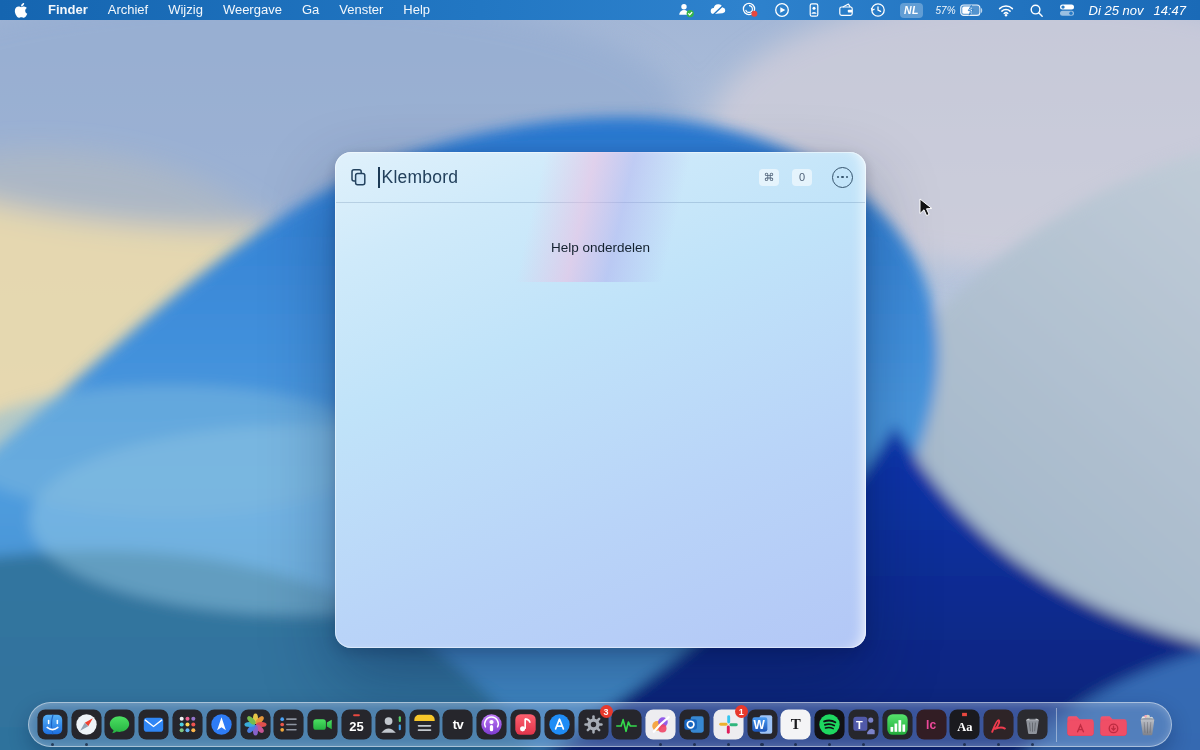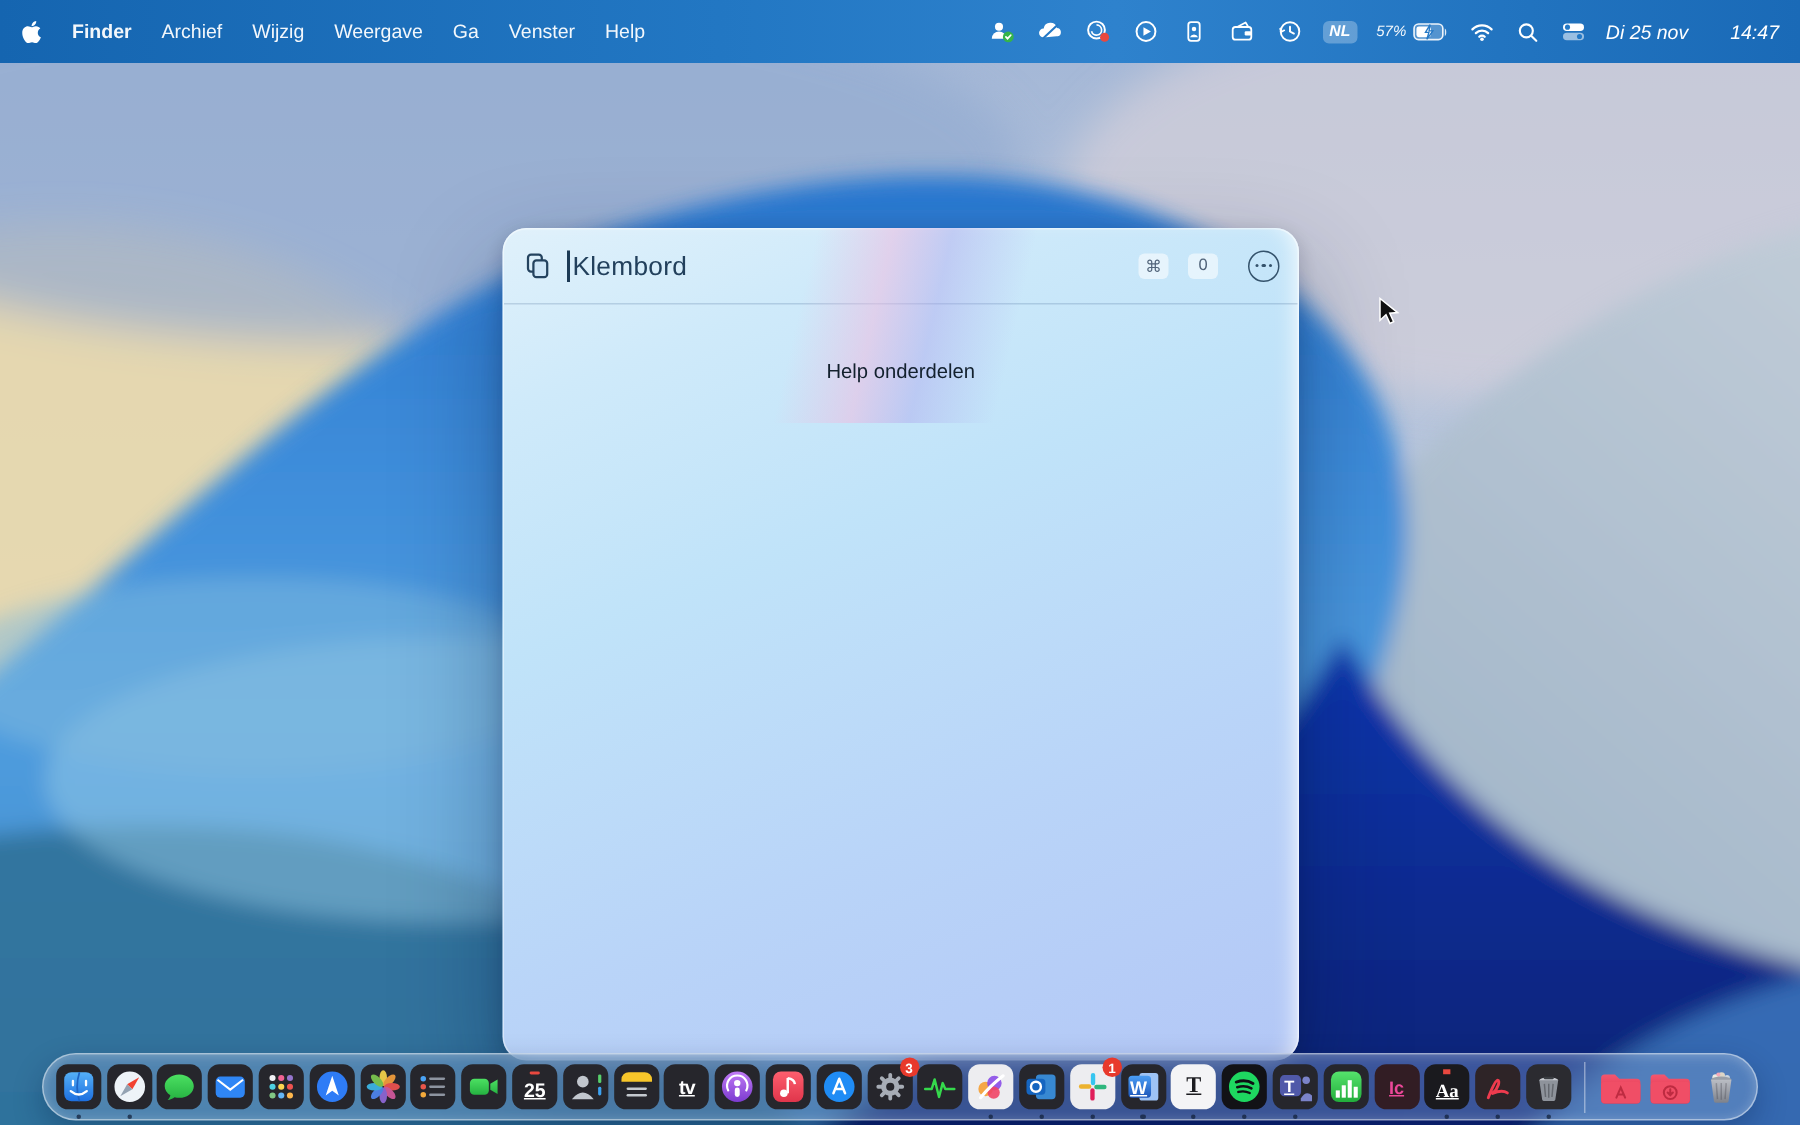--- a/index.html
+++ b/index.html
@@ -7,42 +7,42 @@
     width:1200px;height:750px;overflow:hidden;position:relative;
     font-family:"Liberation Sans",sans-serif;
     -webkit-font-smoothing:antialiased;
   }
 
   
   .wallpaper{position:absolute;inset:0;z-index:0;}
 
   
   .menubar{
-    position:absolute;top:0;left:0;right:0;height:42px;z-index:50;
+    position:absolute;top:0;left:0;right:0;height:20px;z-index:50;
     display:flex;align-items:center;justify-content:space-between;
     padding:0 14px 0 12px;box-sizing:border-box;
     background:linear-gradient(90deg,#1565b0 0%,#2277c3 40%,#2e82cd 62%,#2173bf 85%,#1a6ab7 100%);
     color:#fff;font-size:13px;
   }
   .mb-left{display:flex;align-items:center;gap:2px;}
   .menu-item{padding:0 10px;line-height:26px;white-space:nowrap;color:rgba(255,255,255,.95);}
   .menu-item.active{font-weight:700;}
   .apple{display:flex;align-items:center;padding:0 8px 0 2px;}
   .mb-right{display:flex;align-items:center;gap:13px;font-style:italic;}
   .mb-ico{display:flex;align-items:center;justify-content:center;}
   .nl-badge{
     background:rgba(255,255,255,.28);border-radius:4px;color:#fff;font-weight:700;
     font-size:10.5px;padding:2px 4px;line-height:11px;letter-spacing:.2px;
   }
   .battery{display:flex;align-items:center;gap:4px;font-size:10px;color:rgba(255,255,255,.95);}
-  .clockdate{display:flex;align-items:center;gap:28px;font-size:13px;color:#fff;}
+  .clockdate{display:flex;align-items:center;gap:10px;font-size:13px;color:#fff;}
 
   
   .window{
-    position:absolute;left:335px;top:152px;width:531px;height:555px;z-index:30;
+    position:absolute;left:335px;top:152px;width:531px;height:496px;z-index:30;
     border-radius:16px;overflow:hidden;
     background:linear-gradient(158deg,#e0f1fb 0%,#cfeafa 16%,#c0e3f9 38%,#b9d4f8 68%,#b3c7f6 100%);
     box-shadow:0 30px 70px rgba(5,25,70,.38),0 4px 14px rgba(0,10,40,.2),
                inset -10px 0 14px -8px rgba(255,255,255,.85),
                inset 0 0 0 1px rgba(255,255,255,.45);
   }
   .window::before{
     content:"";position:absolute;top:-20px;left:0;width:100%;height:150px;pointer-events:none;
     background:linear-gradient(103deg,rgba(255,255,255,0) 38%,rgba(238,188,224,.55) 47%,rgba(172,162,235,.42) 54%,rgba(255,255,255,0) 64%);
   }
@@ -74,21 +74,21 @@
     position:absolute;left:28px;bottom:3px;width:1144px;height:45px;z-index:40;
     box-sizing:border-box;border-radius:23px;
     background:rgba(125,158,203,.42);
     border:1px solid rgba(255,255,255,.5);
     box-shadow:inset 0 1px 8px rgba(255,255,255,.25),0 8px 20px rgba(0,20,60,.28);
     display:flex;align-items:center;justify-content:center;gap:.8px;padding:0 6px;
     backdrop-filter:blur(8px);
   }
   .dock-item{position:relative;width:33px;height:33px;flex:0 0 auto;}
   .dock-item svg{width:33px;height:33px;display:block;}
-  .dock-glyph{position:absolute;inset:0;display:flex;align-items:center;justify-content:center;pointer-events:none;text-decoration:underline;}
+  .dock-glyph{position:absolute;inset:0;display:flex;align-items:center;justify-content:center;pointer-events:none;}
   .badge{
     position:absolute;top:-3px;right:-3px;min-width:13px;height:13px;border-radius:7px;
     background:#e8392c;color:#fff;font-size:9px;font-weight:700;
     display:flex;align-items:center;justify-content:center;padding:0 3px;box-sizing:border-box;
   }
   .run-dot{position:absolute;left:50%;bottom:-5px;width:3.2px;height:3.2px;margin-left:-1.6px;border-radius:50%;background:rgba(20,35,60,.75);}
   .dock-sep{width:1px;height:34px;background:rgba(255,255,255,.4);margin:0 6px;flex:0 0 auto;}
 
   
   .g-calendar{font-size:13px;font-weight:600;color:#fff;padding-top:3px;}

